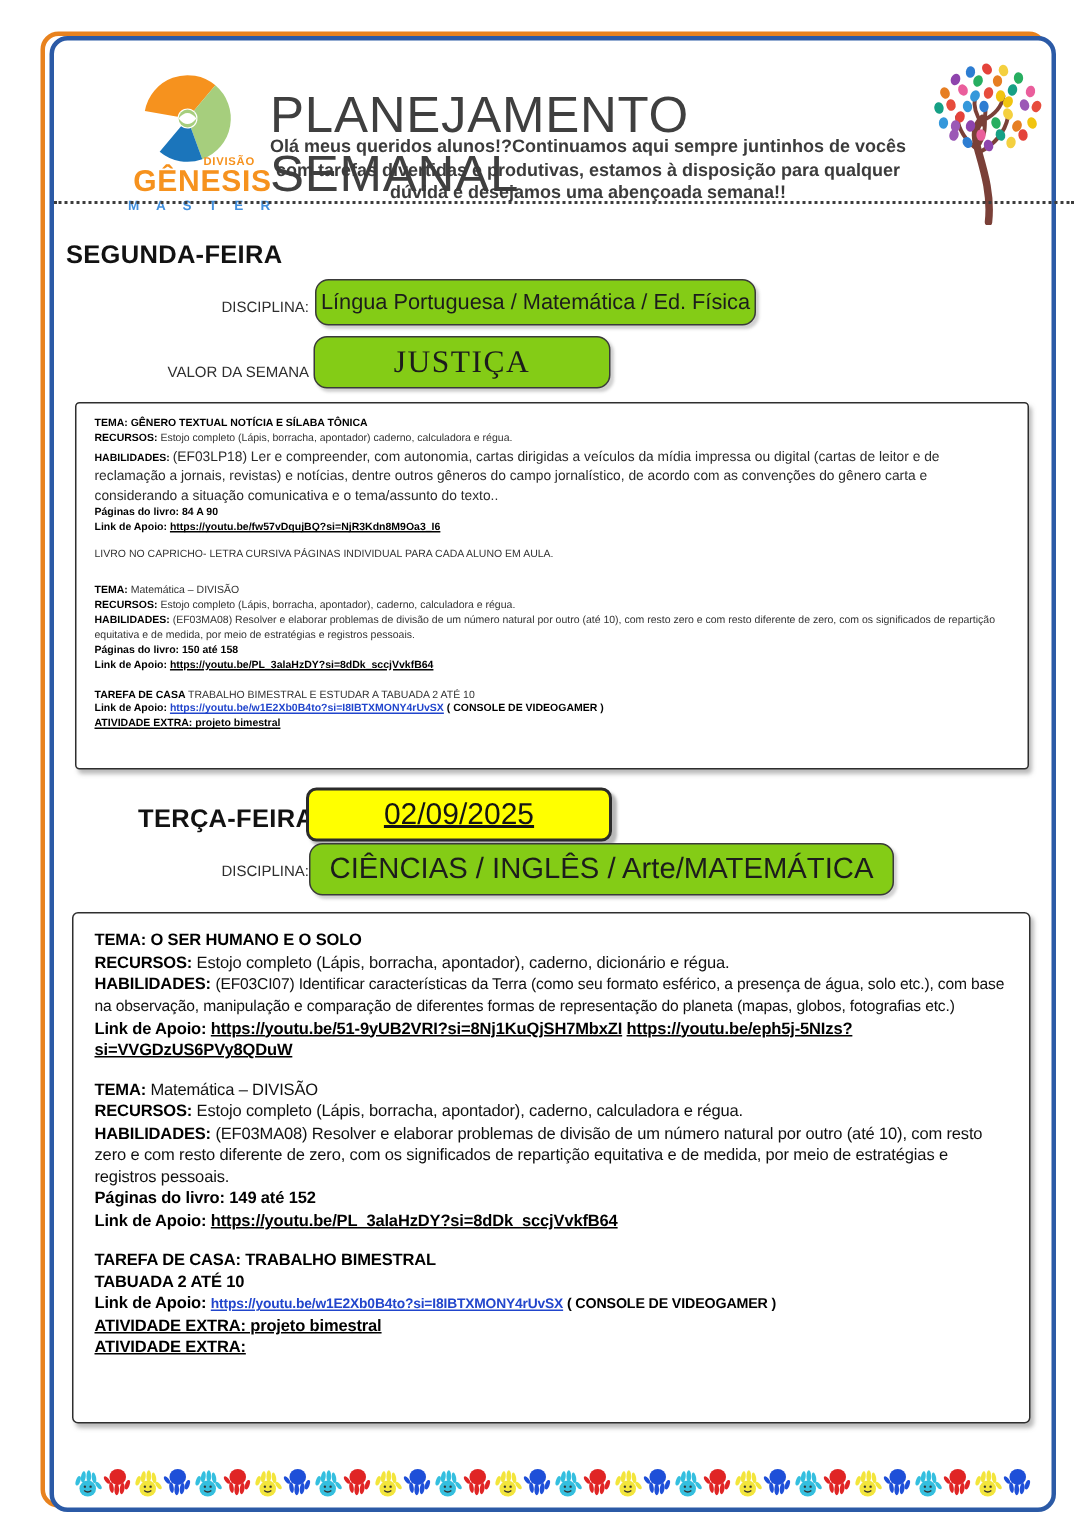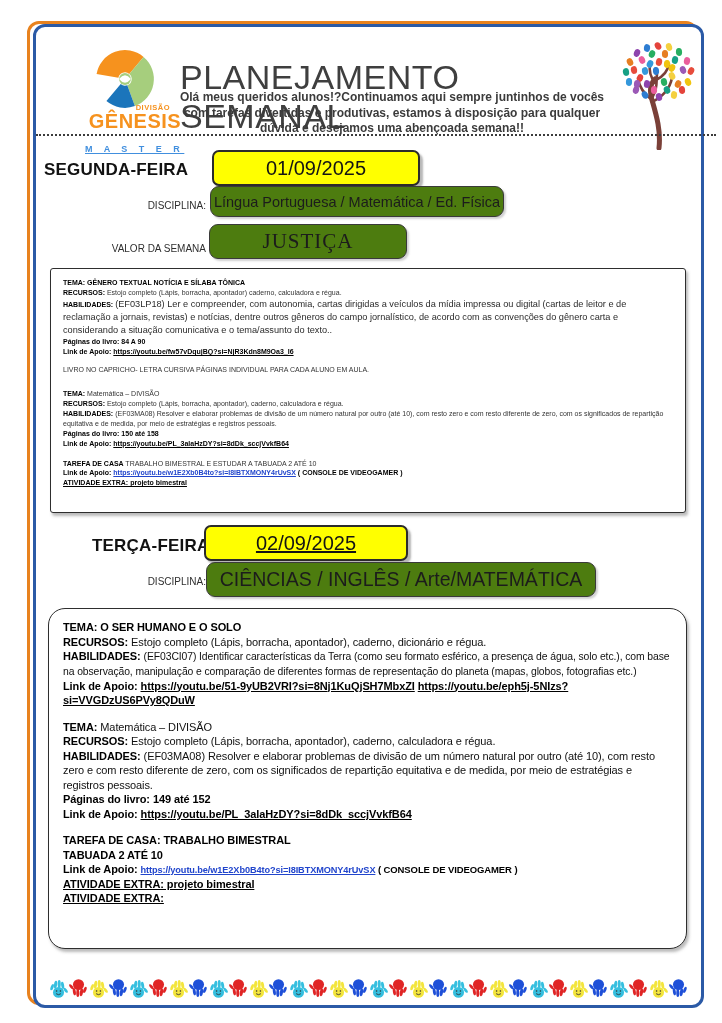--- a/index.html
+++ b/index.html
@@ -8,52 +8,52 @@
   .frame-orange{position:absolute;left:27px;top:21px;width:665px;height:978px;
         border:3px solid #E8821E;border-radius:12px;}
   .frame-blue{position:absolute;left:33px;top:24px;width:665px;height:978px;
         border:3px solid #2B5AA6;border-radius:12px;background:#fff;}
   
   .logo-swirl{position:absolute;left:88px;top:42px;}
   .logo-college{position:absolute;left:118px;top:103px;width:52px;text-align:right;
         font-size:7.5px;font-weight:bold;color:#F6921E;letter-spacing:.5px;}
   .logo-name{position:absolute;left:85px;top:110px;width:100px;text-align:center;
         font-size:20px;font-weight:bold;color:#F6921E;letter-spacing:.5px;}
-  .logo-sub{position:absolute;left:85px;top:144px;width:100px;text-align:left;
-        font-size:9px;font-weight:bold;color:#418FDE;letter-spacing:4.5px;text-decoration:underline;}
+  .logo-sub{position:absolute;left:85px;top:132px;width:100px;text-align:center;
+        font-size:9px;font-weight:bold;color:#418FDE;letter-spacing:4.5px;}
   .doc-title{position:absolute;left:180px;top:58px;width:424px;text-align:left;
         font-size:34px;color:#3f3f3f;letter-spacing:.5px;}
   .doc-subtitle{position:absolute;left:168px;top:90px;width:448px;text-align:center;
         font-size:12px;line-height:15.5px;color:#3b3b3b;font-weight:bold;}
   .tree{position:absolute;left:612px;top:38px;}
   .dotted-sep{position:absolute;left:36px;top:134px;width:680px;border-top:2.5px dotted #3c3c3c;}
   
   .day-label{position:absolute;font-size:17px;font-weight:bold;color:#121212;letter-spacing:.2px;}
   .day-mon{left:44px;top:160px;}
   .day-tue{left:92px;top:536px;}
   .date-box{position:absolute;background:#FFFF00;border:2.4px solid #2b2b2b;border-radius:7px;
         display:flex;align-items:center;justify-content:center;font-size:20px;color:#141414;
         box-shadow:3px 3px 2px rgba(125,125,125,.55);}
   .date-mon{left:212px;top:150px;width:204px;height:32px;}
   .date-tue{left:204px;top:525px;width:200px;height:32px;text-decoration:underline;}
   .field-label{position:absolute;left:100px;width:106px;text-align:right;font-size:10px;color:#2e2e2e;}
   .lbl-disc-mon{top:200px;}
   .lbl-valor{top:243px;}
   .lbl-disc-tue{top:576px;}
-  .value-box{position:absolute;background:#4d7c0f;border:1.8px solid #3a3a3a;border-radius:9px;
+  .value-box{position:absolute;background:#84cc16;border:1.8px solid #3a3a3a;border-radius:9px;
         display:flex;align-items:center;justify-content:center;white-space:nowrap;color:#1c1c1c;
         box-shadow:2px 2px 2px rgba(150,150,150,.45);}
   .disc-mon-box{left:210px;top:186px;width:292px;height:29px;font-size:14.5px;}
   .valor-box{left:209px;top:224px;width:196px;height:33px;font-size:21px;letter-spacing:1px;font-family:Liberation Serif, serif;}
   .disc-tue-box{left:206px;top:562px;width:388px;height:33px;font-size:19.5px;}
   
   .content-box{position:absolute;background:#fff;border:1.4px solid #2e2e2e;
         box-shadow:2px 3px 3px rgba(120,120,120,.5);}
   .box-mon{left:50px;top:268px;width:636px;height:245px;border-radius:3px;padding:9px 12px;box-sizing:border-box;}
-  .box-tue{left:48px;top:608px;width:639px;height:341px;border-radius:17px;border-width:1.6px;
+  .box-tue{left:48px;top:608px;width:639px;height:341px;border-radius:4px;border-width:1.6px;
         padding:11px 14px;box-sizing:border-box;}
   .line{line-height:1.42;color:#111;}
   .box-mon .line{font-size:7px;color:#333;}
   .box-tue .line{font-size:11px;line-height:1.32;letter-spacing:-.1px;color:#101010;}
   .b{font-weight:bold;color:#000;}
   .u{text-decoration:underline;}
   a{color:inherit;}
   .blue{color:#2145cc;}
   .t72{font-size:7.2px;} .t75{font-size:7.5px;} .t85{font-size:8.6px;}
   .t9{font-size:9.2px;} .t95{font-size:9.5px;} .t10{font-size:10px;}
@@ -127,21 +127,20 @@
         <ellipse cx="47" cy="24" rx="3.1" ry="3.9" fill="#E74C3C" transform="rotate(14 47 24)"></ellipse>
         <ellipse cx="33" cy="33" rx="3.1" ry="3.9" fill="#3498DB" transform="rotate(-9 33 33)"></ellipse>
         <ellipse cx="60" cy="30" rx="3.1" ry="3.9" fill="#F1C40F" transform="rotate(28 60 30)"></ellipse>
         <ellipse cx="25" cy="46" rx="3.1" ry="3.9" fill="#9B59B6" transform="rotate(5 25 46)"></ellipse>
       </g>
   </svg>
 
   <div class="dotted-sep"></div>
 
   <div class="day-label day-mon">SEGUNDA-FEIRA</div>
-  <div class="date-box date-mon">01/09/2025</div>
   <div class="field-label lbl-disc-mon">DISCIPLINA:</div>
   <div class="value-box disc-mon-box">Língua Portuguesa / Matemática / Ed. Física</div>
   <div class="field-label lbl-valor">VALOR DA SEMANA</div>
   <div class="value-box valor-box">JUSTIÇA</div>
 
   <div class="content-box box-mon">
       <div class="line t75"><span class="b">TEMA: GÊNERO TEXTUAL NOTÍCIA E SÍLABA TÔNICA</span></div>
       <div class="line"><span class="b">RECURSOS: </span><span>Estojo completo (Lápis, borracha, apontador) caderno, calculadora e régua.</span></div>
       <div class="line"><span class="b">HABILIDADES: </span><span class="t9">(EF03LP18) Ler e compreender, com autonomia, cartas dirigidas a veículos da mídia impressa ou digital (cartas de leitor e de reclamação a jornais, revistas) e notícias, dentre outros gêneros do campo jornalístico, de acordo com as convenções do gênero carta e considerando a situação comunicativa e o tema/assunto do texto..</span></div>
       <div class="line"><span class="b">Páginas do livro: 84 A 90</span></div>

